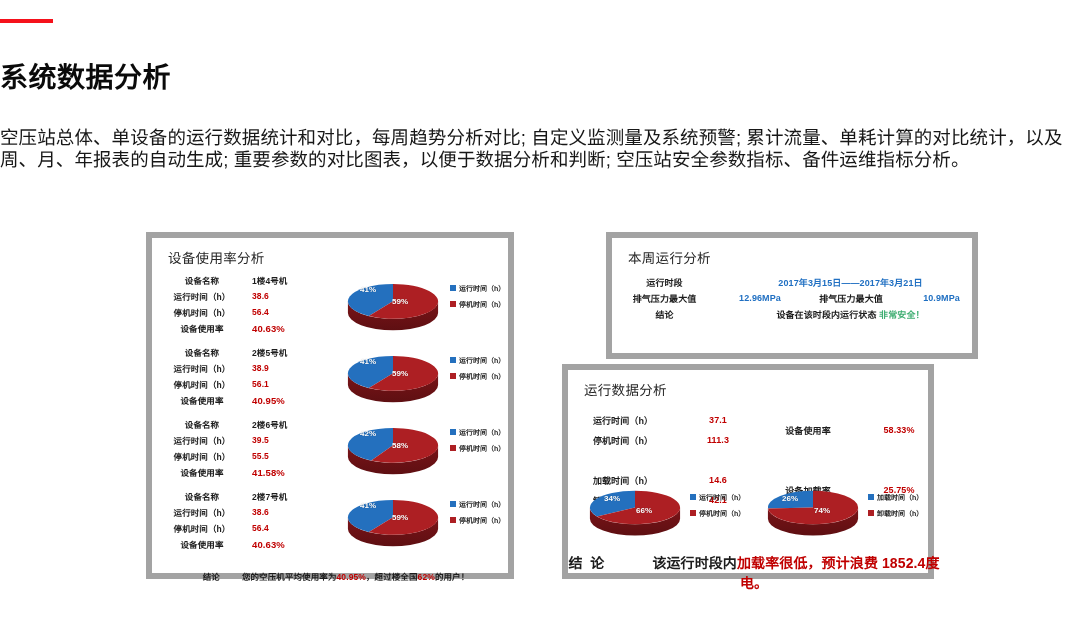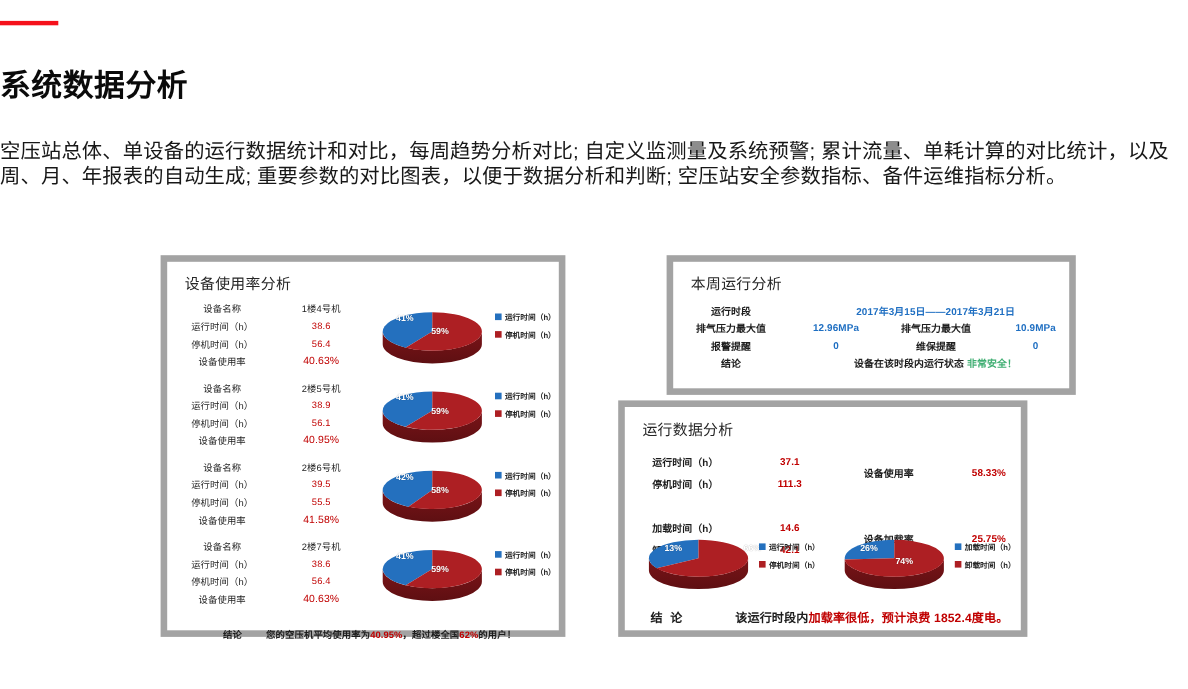--- a/index.html
+++ b/index.html
@@ -50,25 +50,25 @@
     position:absolute;left:0;width:368px;height:70px;
   }
   .mb0{top:32px}.mb1{top:104px}.mb2{top:176px}.mb3{top:248px}
 
   .mtable{
     position:absolute;left:0;top:2px;width:180px;
     border-collapse:collapse;
   }
   .mtable td{
     font-size:8.5px;padding:1px 0;height:14px;
-    font-weight:normal;letter-spacing:.1px;
+    font-weight:bold;letter-spacing:.1px;
     white-space:nowrap;
   }
   .mtable td.lbl{width:100px;text-align:center;color:#1d1d1d;}
-  .mtable td.val{width:80px;text-align:center;color:#C00000;}
+  .mtable td.val{width:80px;text-align:left;color:#C00000;}
   .mtable td.val.name{color:#1d1d1d;}
   .mtable td.val.big{font-size:9.5px;}
 
   
   .pie-wrap{
     position:absolute;left:186px;top:1px;width:182px;height:68px;
   }
   .pie{
     position:absolute;left:6px;top:6px;width:98px;height:58px;
   }
@@ -127,21 +127,21 @@
   .rd-table td.rl2{width:100px;text-align:center;color:#1d1d1d;}
   .rd-table td.rv2{width:82px;text-align:center;color:#C00000;}
   .rd-spacer{height:14px;}
 
   .rb-charts{position:absolute;left:0;top:112px;width:372px;height:60px;}
   .rb-pie{position:absolute;width:182px;height:60px;}
   .rbp0{left:18px;}.rbp1{left:196px;}
 
   .right-concl{
     position:absolute;left:0;top:182px;width:372px;text-align:center;
-    font-size:11px;font-weight:bold;color:#1d1d1d;letter-spacing:.1px;
+    font-size:14px;font-weight:bold;color:#1d1d1d;letter-spacing:.1px;
   }
   .right-concl .cl-label{display:inline-block;margin-right:46px;letter-spacing:2px;}
 </style>
 </head>
 <body>
 
 <div class="page">
 
   <div class="accent-bar"></div>
   <h1 class="page-title">系统数据分析</h1>
@@ -360,26 +360,20 @@
       <td class="l1">运行时段</td>
       <td class="span3" colspan="3">2017年3月15日——2017年3月21日</td>
     </tr>
     <tr>
       <td class="l1">排气压力最大值</td>
       <td class="v1">12.96MPa</td>
       <td class="l2">排气压力最大值</td>
       <td class="v2">10.9MPa</td>
     </tr>
     <tr>
-      <td class="l1">报警提醒</td>
-      <td class="v1">0</td>
-      <td class="l2">维保提醒</td>
-      <td class="v2">0</td>
-    </tr>
-    <tr>
       <td class="l1">结论</td>
       <td class="span3" colspan="3">
         <span class="concl-text">设备在该时段内运行状态</span>
         <span class="hl-green">非常安全！</span>
       </td>
     </tr>
         </tbody>
     </table>
   </div>
 
@@ -420,22 +414,22 @@
       <linearGradient id="g1" x1="0" y1="0" x2="0" y2="1">
         <stop offset="0%" stop-color="#7A1418"></stop>
                   <stop offset="100%" stop-color="#5E0F12"></stop>
       </linearGradient>
     </defs>
     <path d="M 3.9199999999999946 23.52 A 45.080000000000005 16.8 0 0 0 94.08000000000001 23.52 L 94.08000000000001 34.72 A 45.080000000000005 16.8 0 0 1 3.9199999999999946 34.72 Z" fill="url(#g1)"></path>
     <path d="M 49 23.52 L 49 6.719999999999999 A 45.080000000000005 16.8 0 0 0 10.937697118369158 32.52189015564714 Z" fill="#2470BE"></path>
     <path d="M 49 23.52 L 10.937697118369158 32.52189015564714 A 45.080000000000005 16.8 0 1 0 49 6.719999999999999 Z" fill="#AD1F23"></path>
   </svg>
           </div>
-      <span class="pct" style="left:18px;top:12px;">13%</span>
-      <span class="pct" style="left:50px;top:12px;margin-left:40px;">66%</span>
+      <span class="pct" style="left:18px;top:12px;">34%</span>
+      <span class="pct" style="left:50px;top:24px;">66%</span>
       <div class="legend" style="left:104px;top:10px;">
             <div class="legend-row">
        <span class="sw sw-blue"></span>
        <span>运行时间（h）</span>
      </div>
             <div class="legend-row">
        <span class="sw sw-red"></span>
        <span>停机时间（h）</span>
      </div>
           </div>

